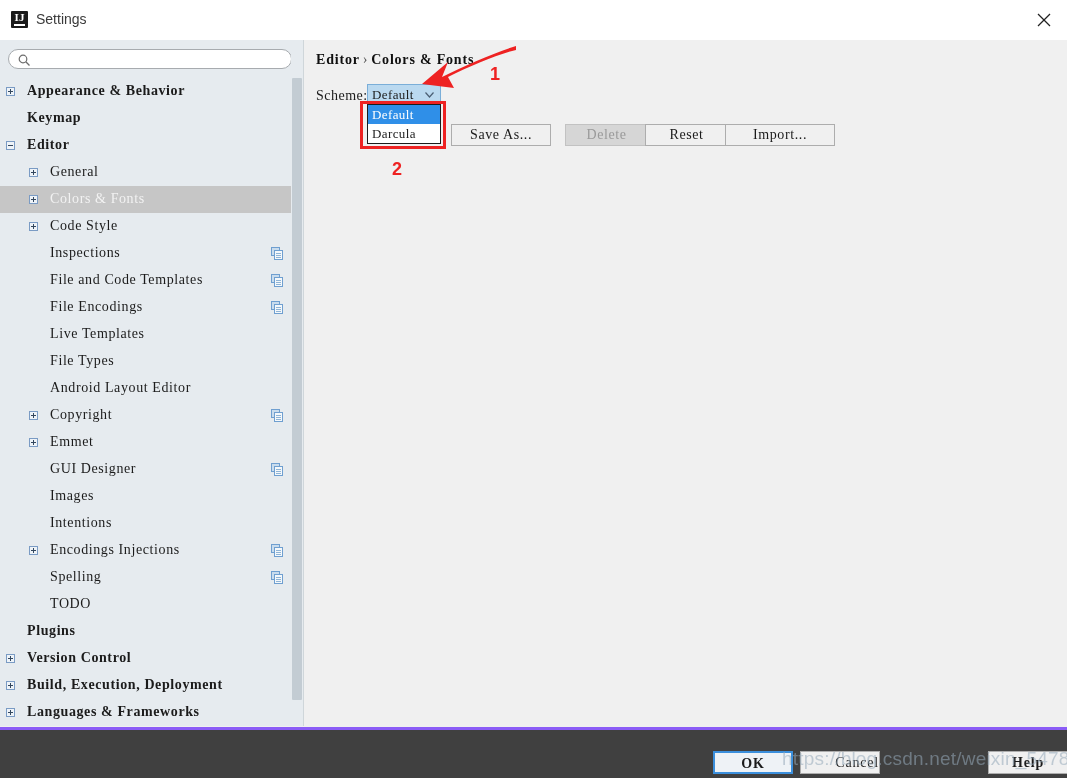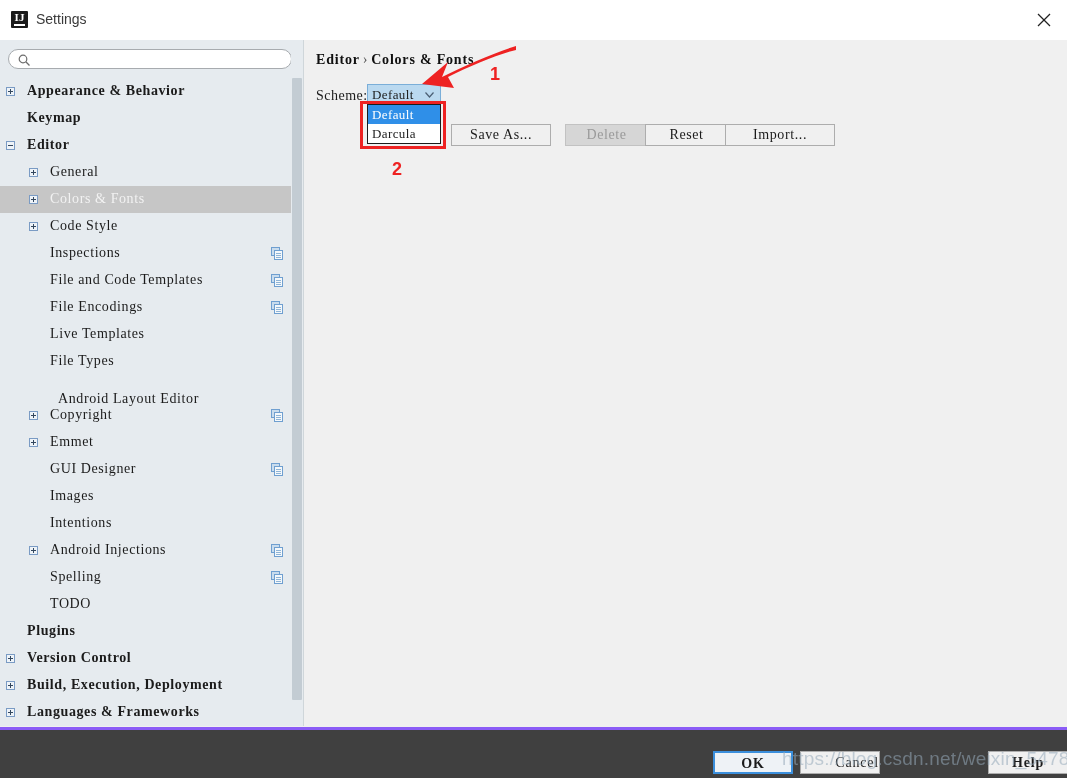--- a/index.html
+++ b/index.html
@@ -448,21 +448,21 @@
               <i style="top:6px"></i>
             </span>
           </span>
         </div>
         <div class="trow" style="top: 243px;">
           <span class="tlabel" style="left: 50px;">Live Templates</span>
         </div>
         <div class="trow" style="top: 270px;">
           <span class="tlabel" style="left: 50px;">File Types</span>
         </div>
-        <div class="trow" style="top: 308px; margin-left: 8px;">
+        <div class="trow" style="top: 297px;">
           <span class="tlabel" style="left: 50px;">Android Layout Editor</span>
         </div>
         <div class="trow" style="top: 324px;">
           <span class="toggle plus" style="left: 29px;"></span>
           <span class="tlabel" style="left: 50px;">Copyright</span>
           <span class="copyicon">
             <span class="back"></span>
             <span class="front">
               <i style="top:2px"></i>
               <i style="top:4px"></i>
@@ -486,21 +486,21 @@
           </span>
         </div>
         <div class="trow" style="top: 405px;">
           <span class="tlabel" style="left: 50px;">Images</span>
         </div>
         <div class="trow" style="top: 432px;">
           <span class="tlabel" style="left: 50px;">Intentions</span>
         </div>
         <div class="trow" style="top: 459px;">
           <span class="toggle plus" style="left: 29px;"></span>
-          <span class="tlabel" style="left: 50px;">Android Injections</span>
+          <span class="tlabel" style="left: 50px;">Encodings Injections</span>
           <span class="copyicon">
             <span class="back"></span>
             <span class="front">
               <i style="top:2px"></i>
               <i style="top:4px"></i>
               <i style="top:6px"></i>
             </span>
           </span>
         </div>
         <div class="trow" style="top: 486px;">

